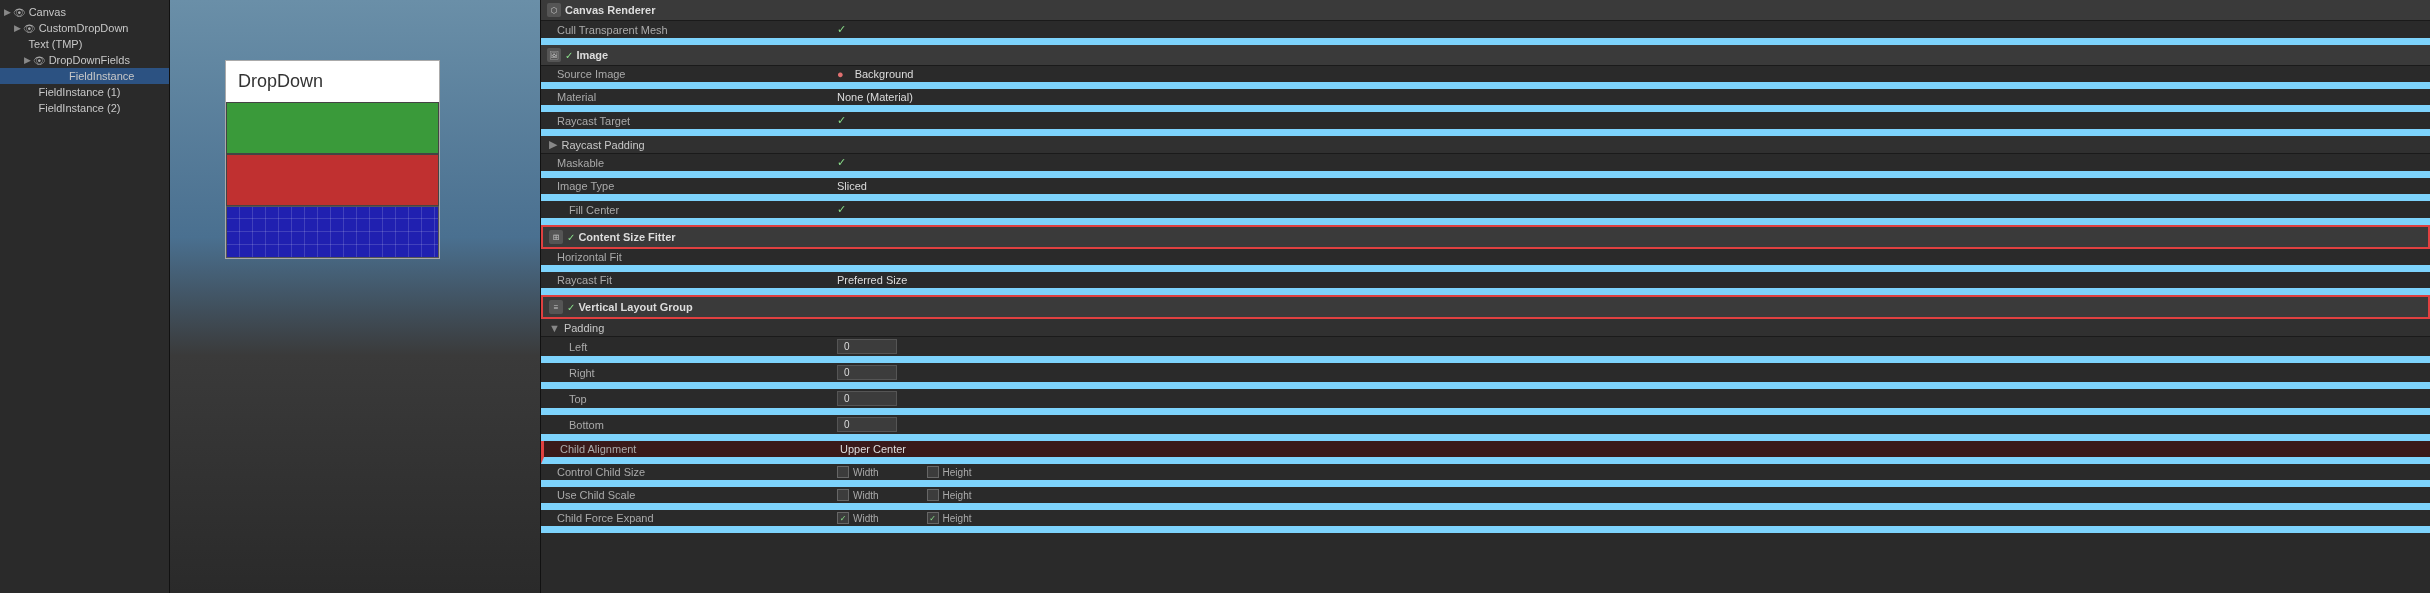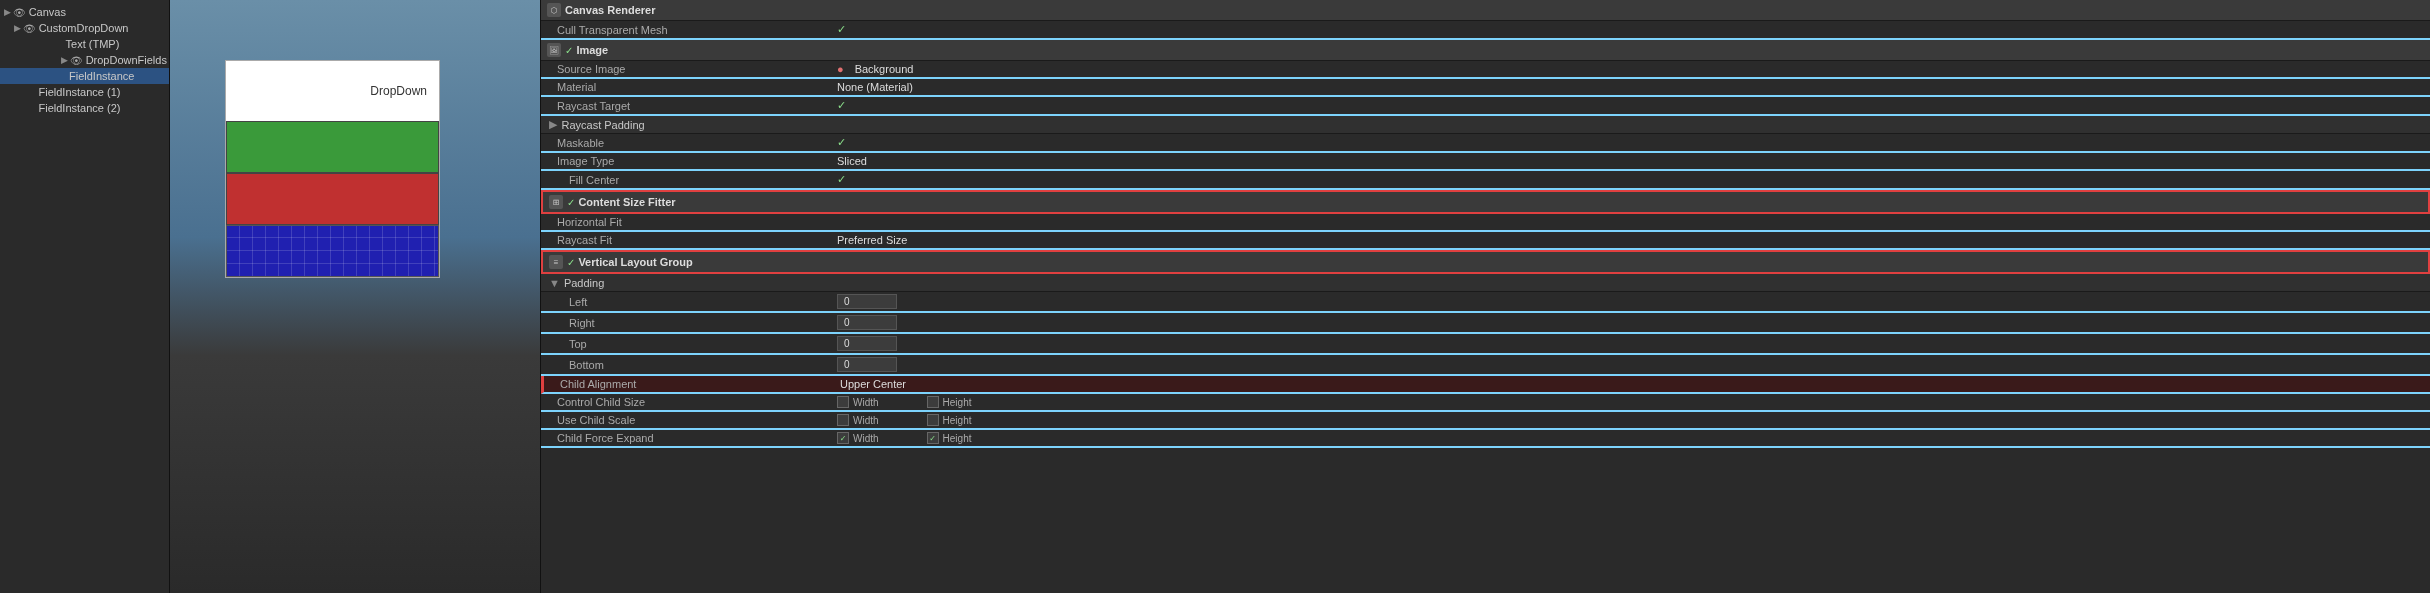--- a/index.html
+++ b/index.html
@@ -25,21 +25,21 @@
     .hierarchy-item {
       display: flex;
       align-items: center;
       padding: 2px 4px;
       cursor: pointer;
       white-space: nowrap;
     }
     .hierarchy-item.selected { background: #2c5282; justify-content: center; }
     .hi-indent0 { padding-left: 4px; }
     .hi-indent1 { padding-left: 14px; }
-    .hi-indent2 { padding-left: 24px; margin-left: 37px; }
+    .hi-indent2 { padding-left: 24px; }
     .hi-indent3 { padding-left: 34px; }
     .arrow { margin-right: 2px; font-size: 9px; color: #888; }
     .eye-icon { color: #aaa; margin-right: 3px; font-size: 10px; }
 
     
     .scene-panel {
       width: 370px;
       background: #3c3c3c;
       flex-shrink: 0;
       position: relative;
@@ -55,24 +55,24 @@
       position: absolute;
       top: 60px;
       left: 55px;
       width: 215px;
       background: white;
       border: 1px solid #aaa;
     }
     .dropdown-title {
       background: white;
       color: #333;
-      font-size: 12px;
+      font-size: 18px;
       font-weight: normal;
-      padding: 23px 12px;
-      text-align: right;
+      padding: 10px 12px;
+      text-align: left;
     }
     .field-green {
       background: #3a9a3a;
       height: 52px;
       border: 1px solid #444;
     }
     .field-red {
       background: #c03030;
       height: 52px;
       border: 1px solid #444;
@@ -122,21 +122,21 @@
       font-weight: bold;
       color: #ddd;
       font-size: 11px;
     }
     .checkmark { color: #8be08b; margin-right: 3px; font-size: 10px; }
     .prop-row {
       display: flex;
       align-items: center;
       padding: 2px 8px 2px 16px;
       min-height: 18px;
-      border-bottom: 2px solid #7dd3fc;
+      border-bottom: 7px solid #7dd3fc;
     }
     .prop-row.highlighted-row {
       background: #3a1a1a;
       border-left: 3px solid #e04040;
     }
     .prop-label {
       width: 280px;
       color: #aaa;
       flex-shrink: 0;
     }

